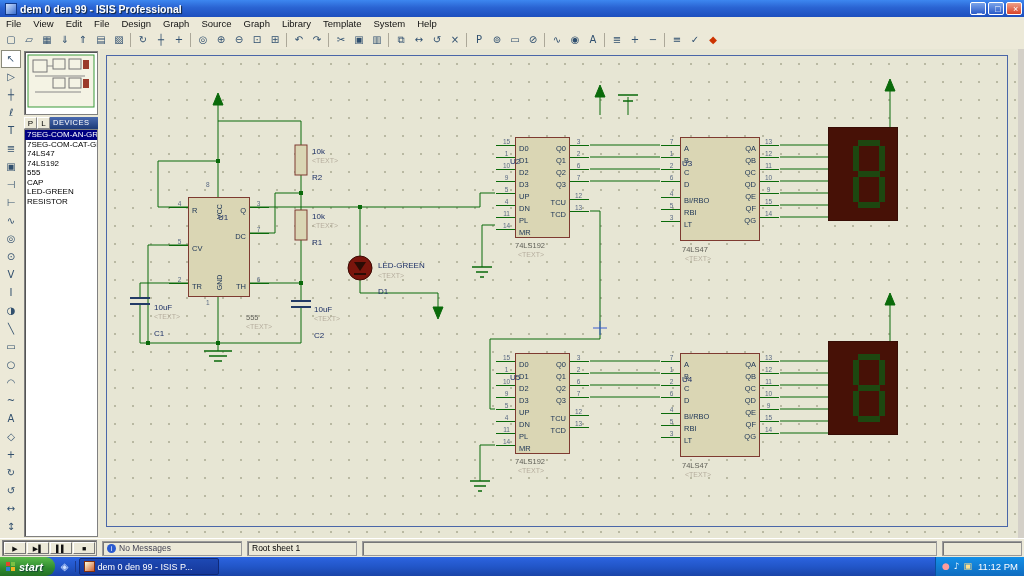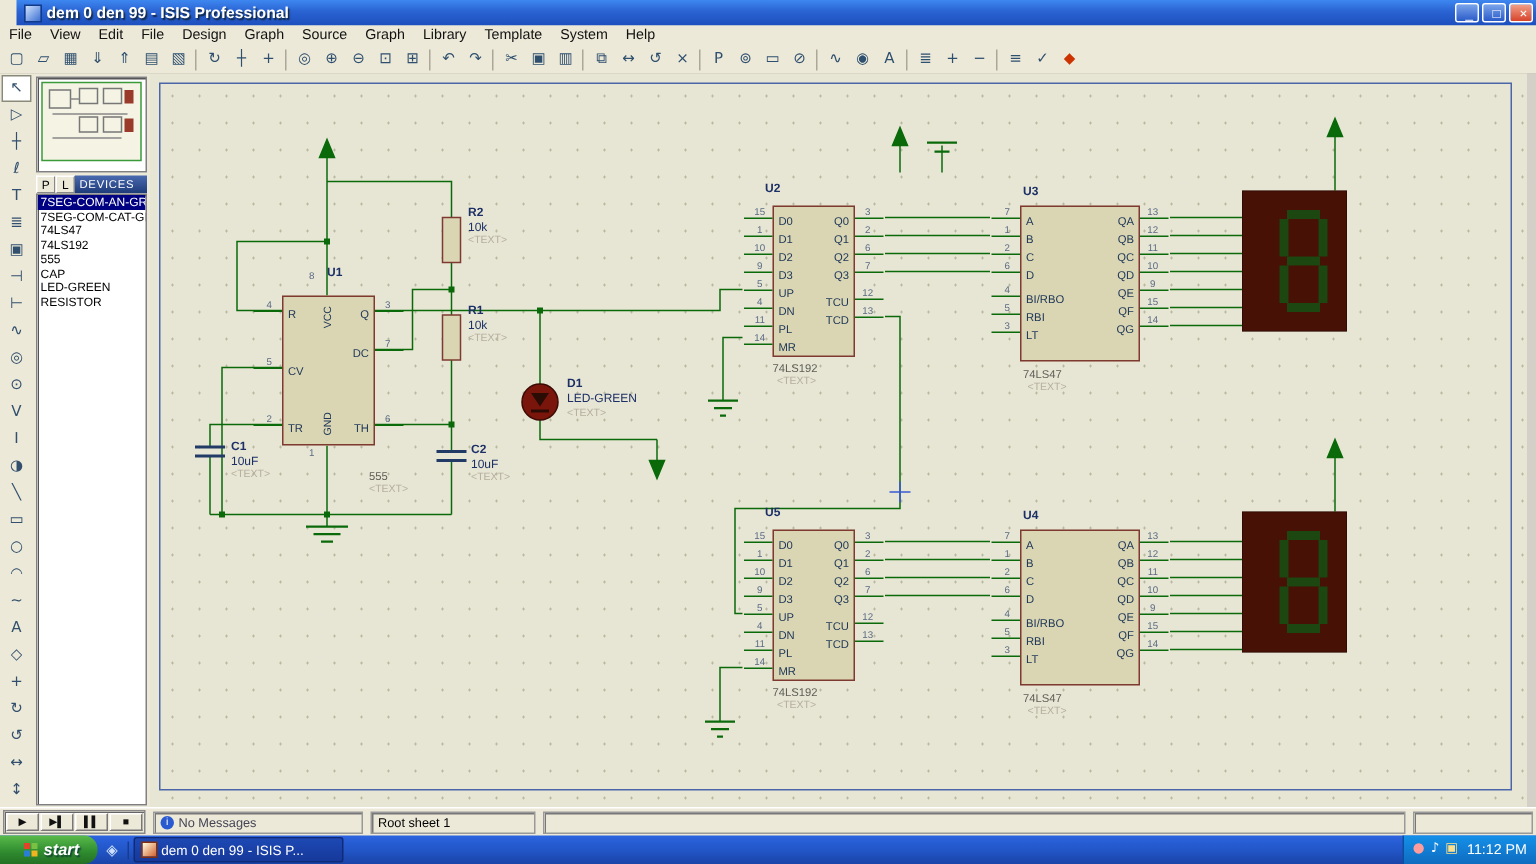--- a/index.html
+++ b/index.html
@@ -1,20 +1,20 @@
 <!DOCTYPE html>
 <html><head>
 <meta charset="utf-8">
 <style>
   html,body{margin:0;padding:0;}
   body{width:1024px;height:576px;overflow:hidden;font-family:"Liberation Sans",sans-serif;background:#ECE9D8;position:relative;}
   #app{position:absolute;inset:0;}
 
   
-  #titlebar{position:absolute;left:0;top:0;right:0;height:17px;background:linear-gradient(180deg,#3d87f0 0%,#2a63d2 45%,#1d4fbe 100%);display:flex;align-items:center;padding:0 2px;margin-left:11px;}
+  #titlebar{position:absolute;left:0;top:0;right:0;height:17px;background:linear-gradient(180deg,#3d87f0 0%,#2a63d2 45%,#1d4fbe 100%);display:flex;align-items:center;padding:0 2px;}
   #titlebar .appicon{width:12px;height:12px;margin:0 3px;background:linear-gradient(135deg,#cfe2ff,#3b6fd0);border:1px solid #123a8a;box-sizing:border-box;}
   #titlebar .title{color:#fff;font-size:10.5px;font-weight:bold;text-shadow:1px 1px 1px #123;flex:1;white-space:nowrap;overflow:hidden;}
   .winbtn{width:16px;height:13px;margin-left:2px;border:1px solid #fff;border-radius:2px;font-size:9px;line-height:11px;text-align:center;color:#fff;background:linear-gradient(180deg,#7aa4ea,#2a5ac8);}
   .winbtn.close{background:linear-gradient(180deg,#f0a088,#d8442a);}
 
   
   #menubar{position:absolute;left:0;top:17px;right:0;height:13px;background:#ECE9D8;border-bottom:1px solid #d8d4c4;display:flex;align-items:center;}
   .menu-item{font-size:9.5px;color:#111;padding:0 6px;}
 
   
@@ -58,42 +58,42 @@
   .pincol.right .pin-num{right:-17px;width:15px;text-align:center;}
   .pincol.left .pin-row::before{content:"";position:absolute;left:-20px;top:5px;width:19px;border-top:1px solid #0a6a0a;}
   .pincol.right .pin-row::before{content:"";position:absolute;right:-20px;top:5px;width:19px;border-top:1px solid #0a6a0a;}
   .g6 .pincol.right .pin-row:nth-child(5){margin-top:6px;}
   .g4l .pincol.left .pin-row:nth-child(5){margin-top:4px;}
   .u1row{position:absolute;}
   .vtext{position:absolute;font-size:7px;color:#203858;transform:rotate(-90deg);}
 
   
   .lbl{position:absolute;font-size:8px;color:#1c2f66;white-space:nowrap;}
-  .lbl.ref{font-weight:bold;}
+  .lbl.ref{font-weight:normal;margin-top:36px;}
   .lbl.dev{color:#5e5e56;font-weight:normal;font-size:7.5px;}
   .lbl.ph{color:#b6ae9e;font-size:7px;font-weight:normal;}
   .lbl.pnum{font-size:6.5px;color:#5a6a84;}
 
   
   .sevenseg{position:absolute;width:70px;height:94px;}
 
   
   #statusbar{position:absolute;left:0;right:0;bottom:19px;height:18px;background:#ECE9D8;border-top:1px solid #fff;display:flex;align-items:center;padding:0 2px;gap:5px;}
   #vcr{display:flex;border:1px solid #888;box-shadow:inset 1px 1px 0 #666;padding:1px;background:#ECE9D8;gap:1px;}
   .vcrbtn{width:22px;height:12px;font-size:7px;line-height:11px;text-align:center;background:#ECE9D8;border:1px solid #fff;border-right-color:#777;border-bottom-color:#777;color:#111;padding:0;}
   .spanel{height:13px;border:1px solid #999;box-shadow:inset 1px 1px 0 #777;font-size:8.5px;line-height:13px;color:#445;background:#ECE9D8;padding:0 4px;display:flex;align-items:center;gap:3px;}
   #msgpanel{width:130px;}
   #sheetpanel{width:100px;color:#000;}
   #fillpanel{flex:1;}
   #endpanel{width:70px;}
   .infoicon{width:9px;height:9px;border-radius:50%;background:#2a5ad0;color:#fff;font-size:7px;line-height:9px;text-align:center;display:inline-block;}
 
   
   #taskbar{position:absolute;left:0;right:0;bottom:0;height:19px;background:linear-gradient(180deg,#2c64e0 0%,#2256c8 50%,#1a44a8 100%);display:flex;align-items:center;}
-  #startbtn{height:19px;padding:0 12px 0 16px;background:linear-gradient(180deg,#5aba4a,#2e8a2e 60%,#247024);border-radius:0 9px 9px 0;display:flex;align-items:center;gap:4px;color:#fff;font-size:11px;font-weight:bold;font-style:italic;text-shadow:1px 1px 1px #143;}
+  #startbtn{height:19px;padding:0 12px 0 6px;background:linear-gradient(180deg,#5aba4a,#2e8a2e 60%,#247024);border-radius:0 9px 9px 0;display:flex;align-items:center;gap:4px;color:#fff;font-size:11px;font-weight:bold;font-style:italic;text-shadow:1px 1px 1px #143;}
   .flag{width:9px;height:9px;display:grid;grid-template-columns:4px 4px;grid-template-rows:4px 4px;gap:1px;}
   .flag span{display:block;}
   #quicklaunch{padding:0 6px;color:#cfe0ff;font-size:10px;border-right:1px solid #1a3a90;}
   #taskitem{margin-left:3px;height:15px;width:130px;background:linear-gradient(180deg,#1d49b4,#16389a);border:1px solid #102a78;border-radius:2px;display:flex;align-items:center;gap:3px;padding:0 4px;color:#fff;font-size:9px;white-space:nowrap;overflow:hidden;}
   #taskitem .ticon{width:9px;height:9px;background:linear-gradient(135deg,#ffd,#d06030);border:1px solid #803010;}
   #tray{margin-left:auto;height:19px;background:linear-gradient(180deg,#1490e8,#0f6cc0);border-left:1px solid #0a50a0;display:flex;align-items:center;padding:0 6px;gap:4px;}
   .trayicon{font-size:9px;line-height:19px;color:#fff;font-family:"DejaVu Sans",sans-serif;}
   .trayicon:nth-child(1){color:#ff9c9c;}
   .trayicon:nth-child(3){color:#ffe08a;}
   #clock{color:#fff;font-size:9.5px;padding-left:2px;}

